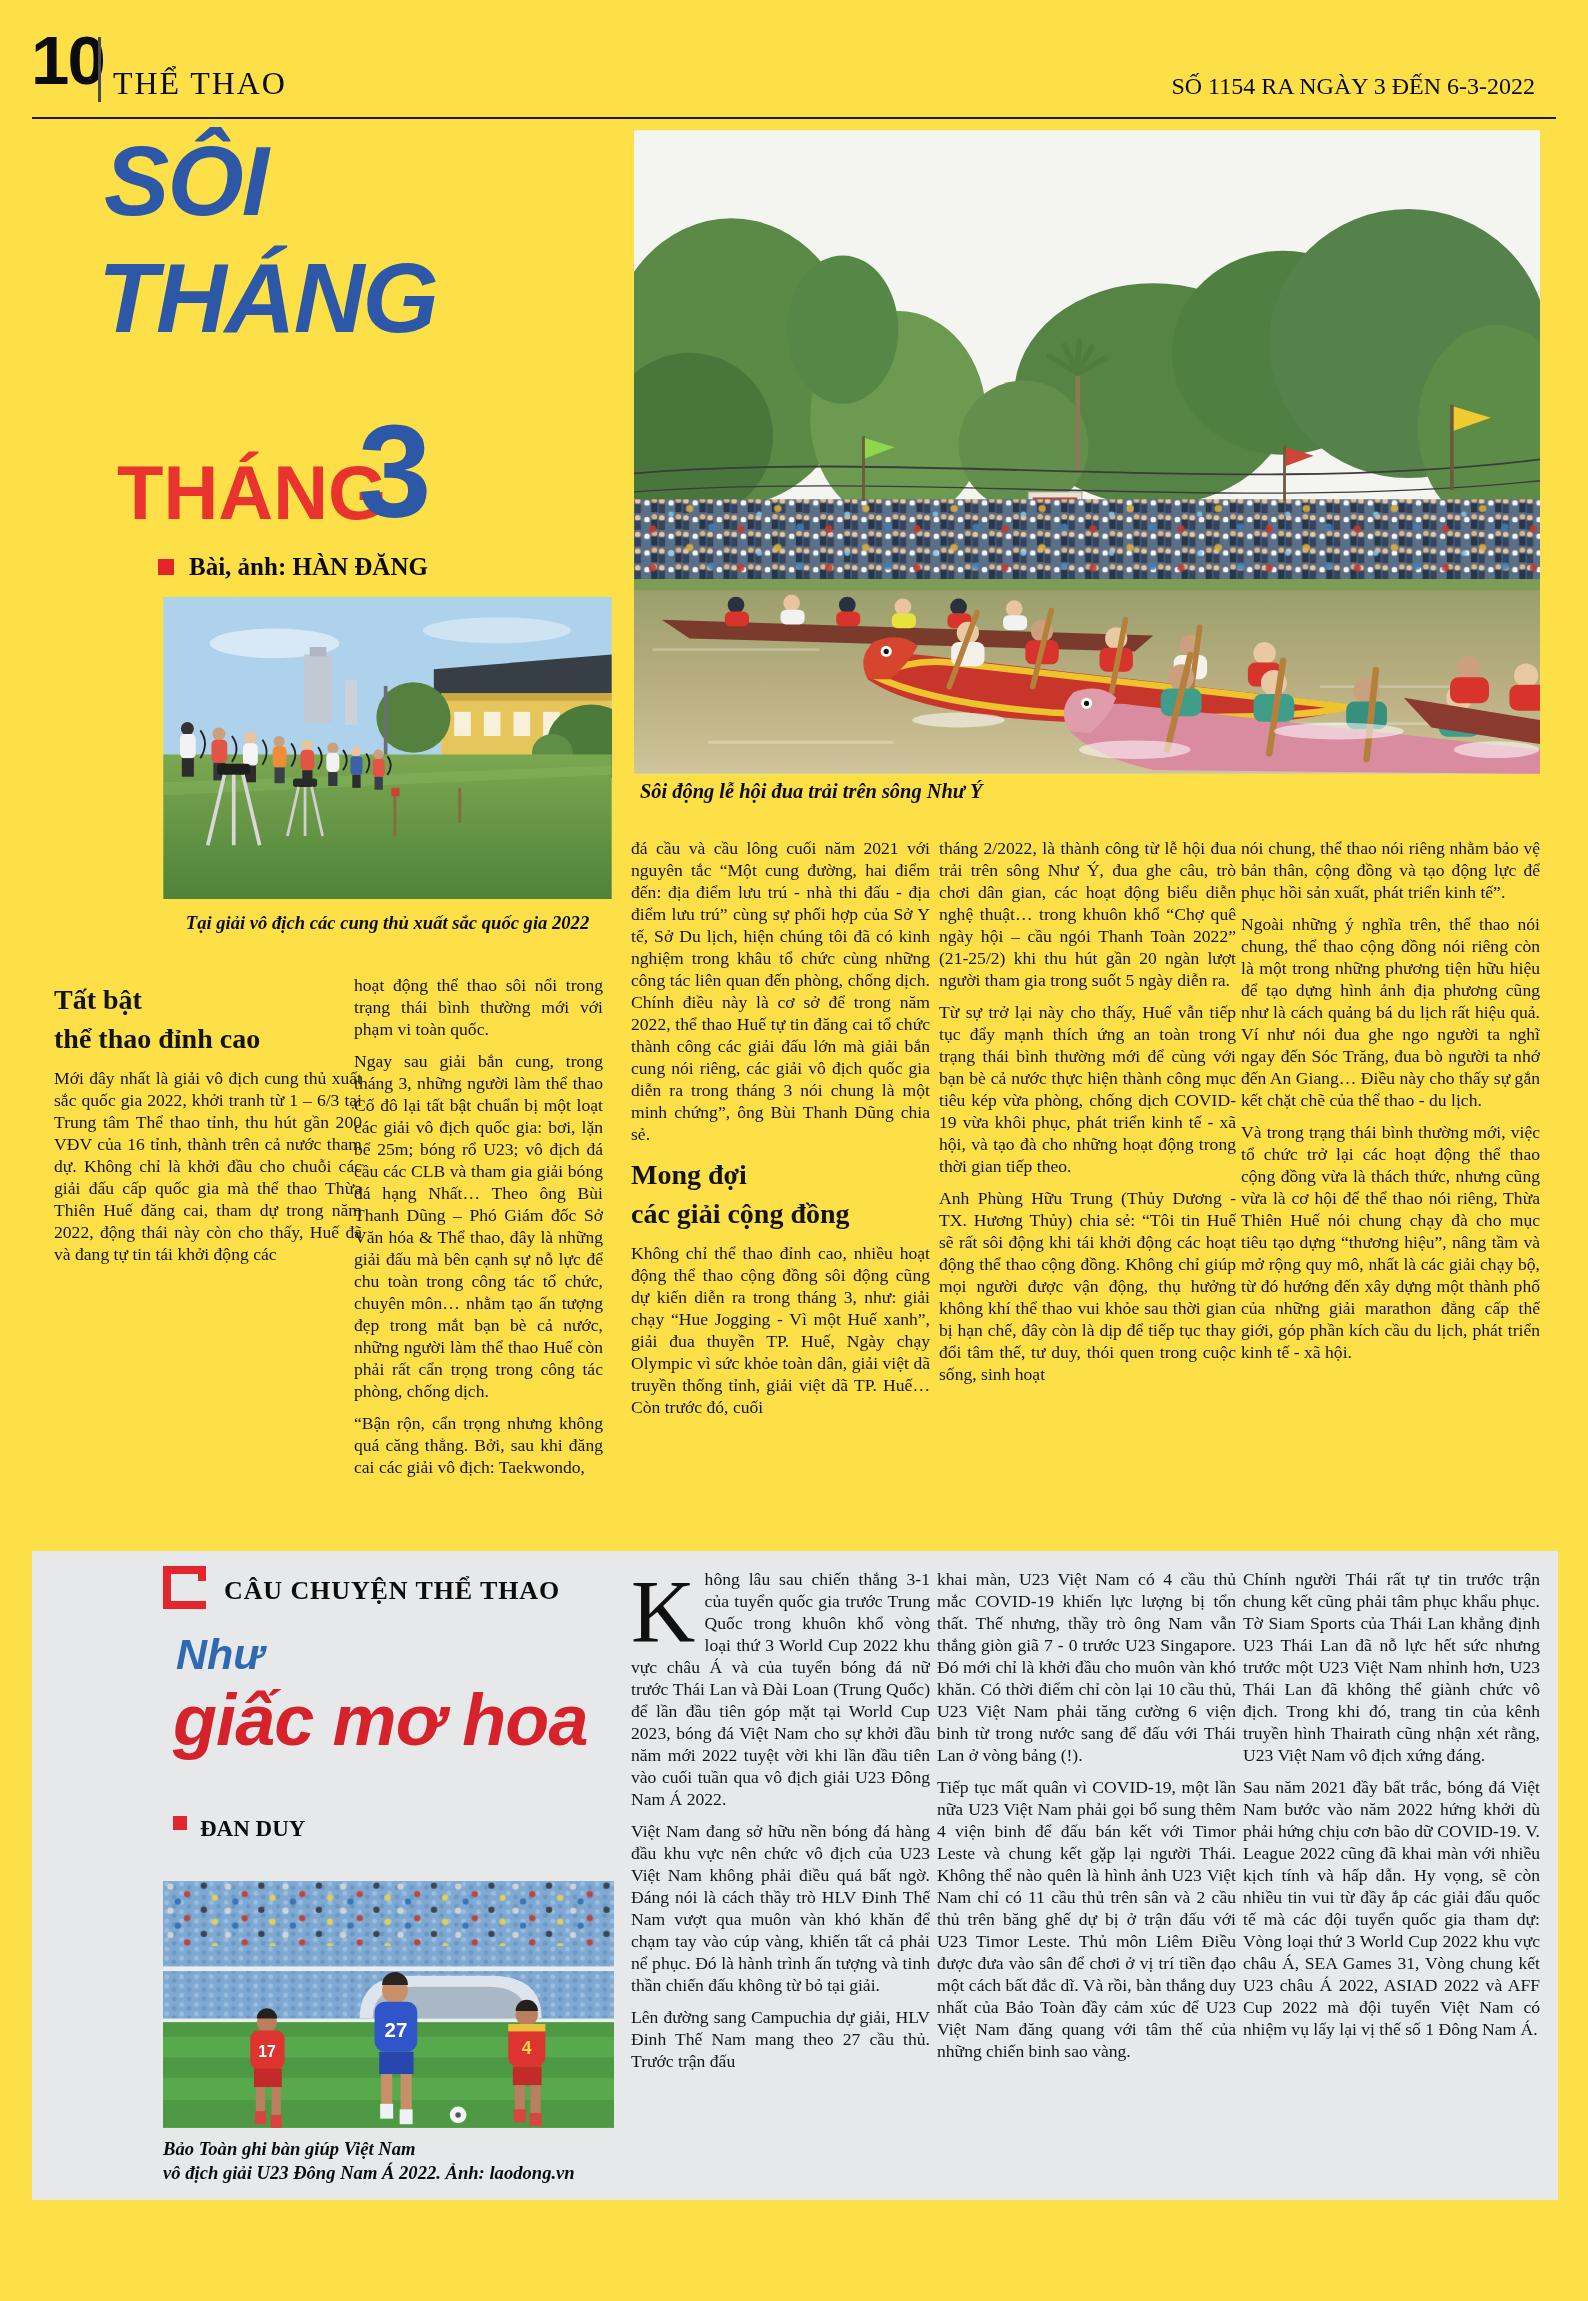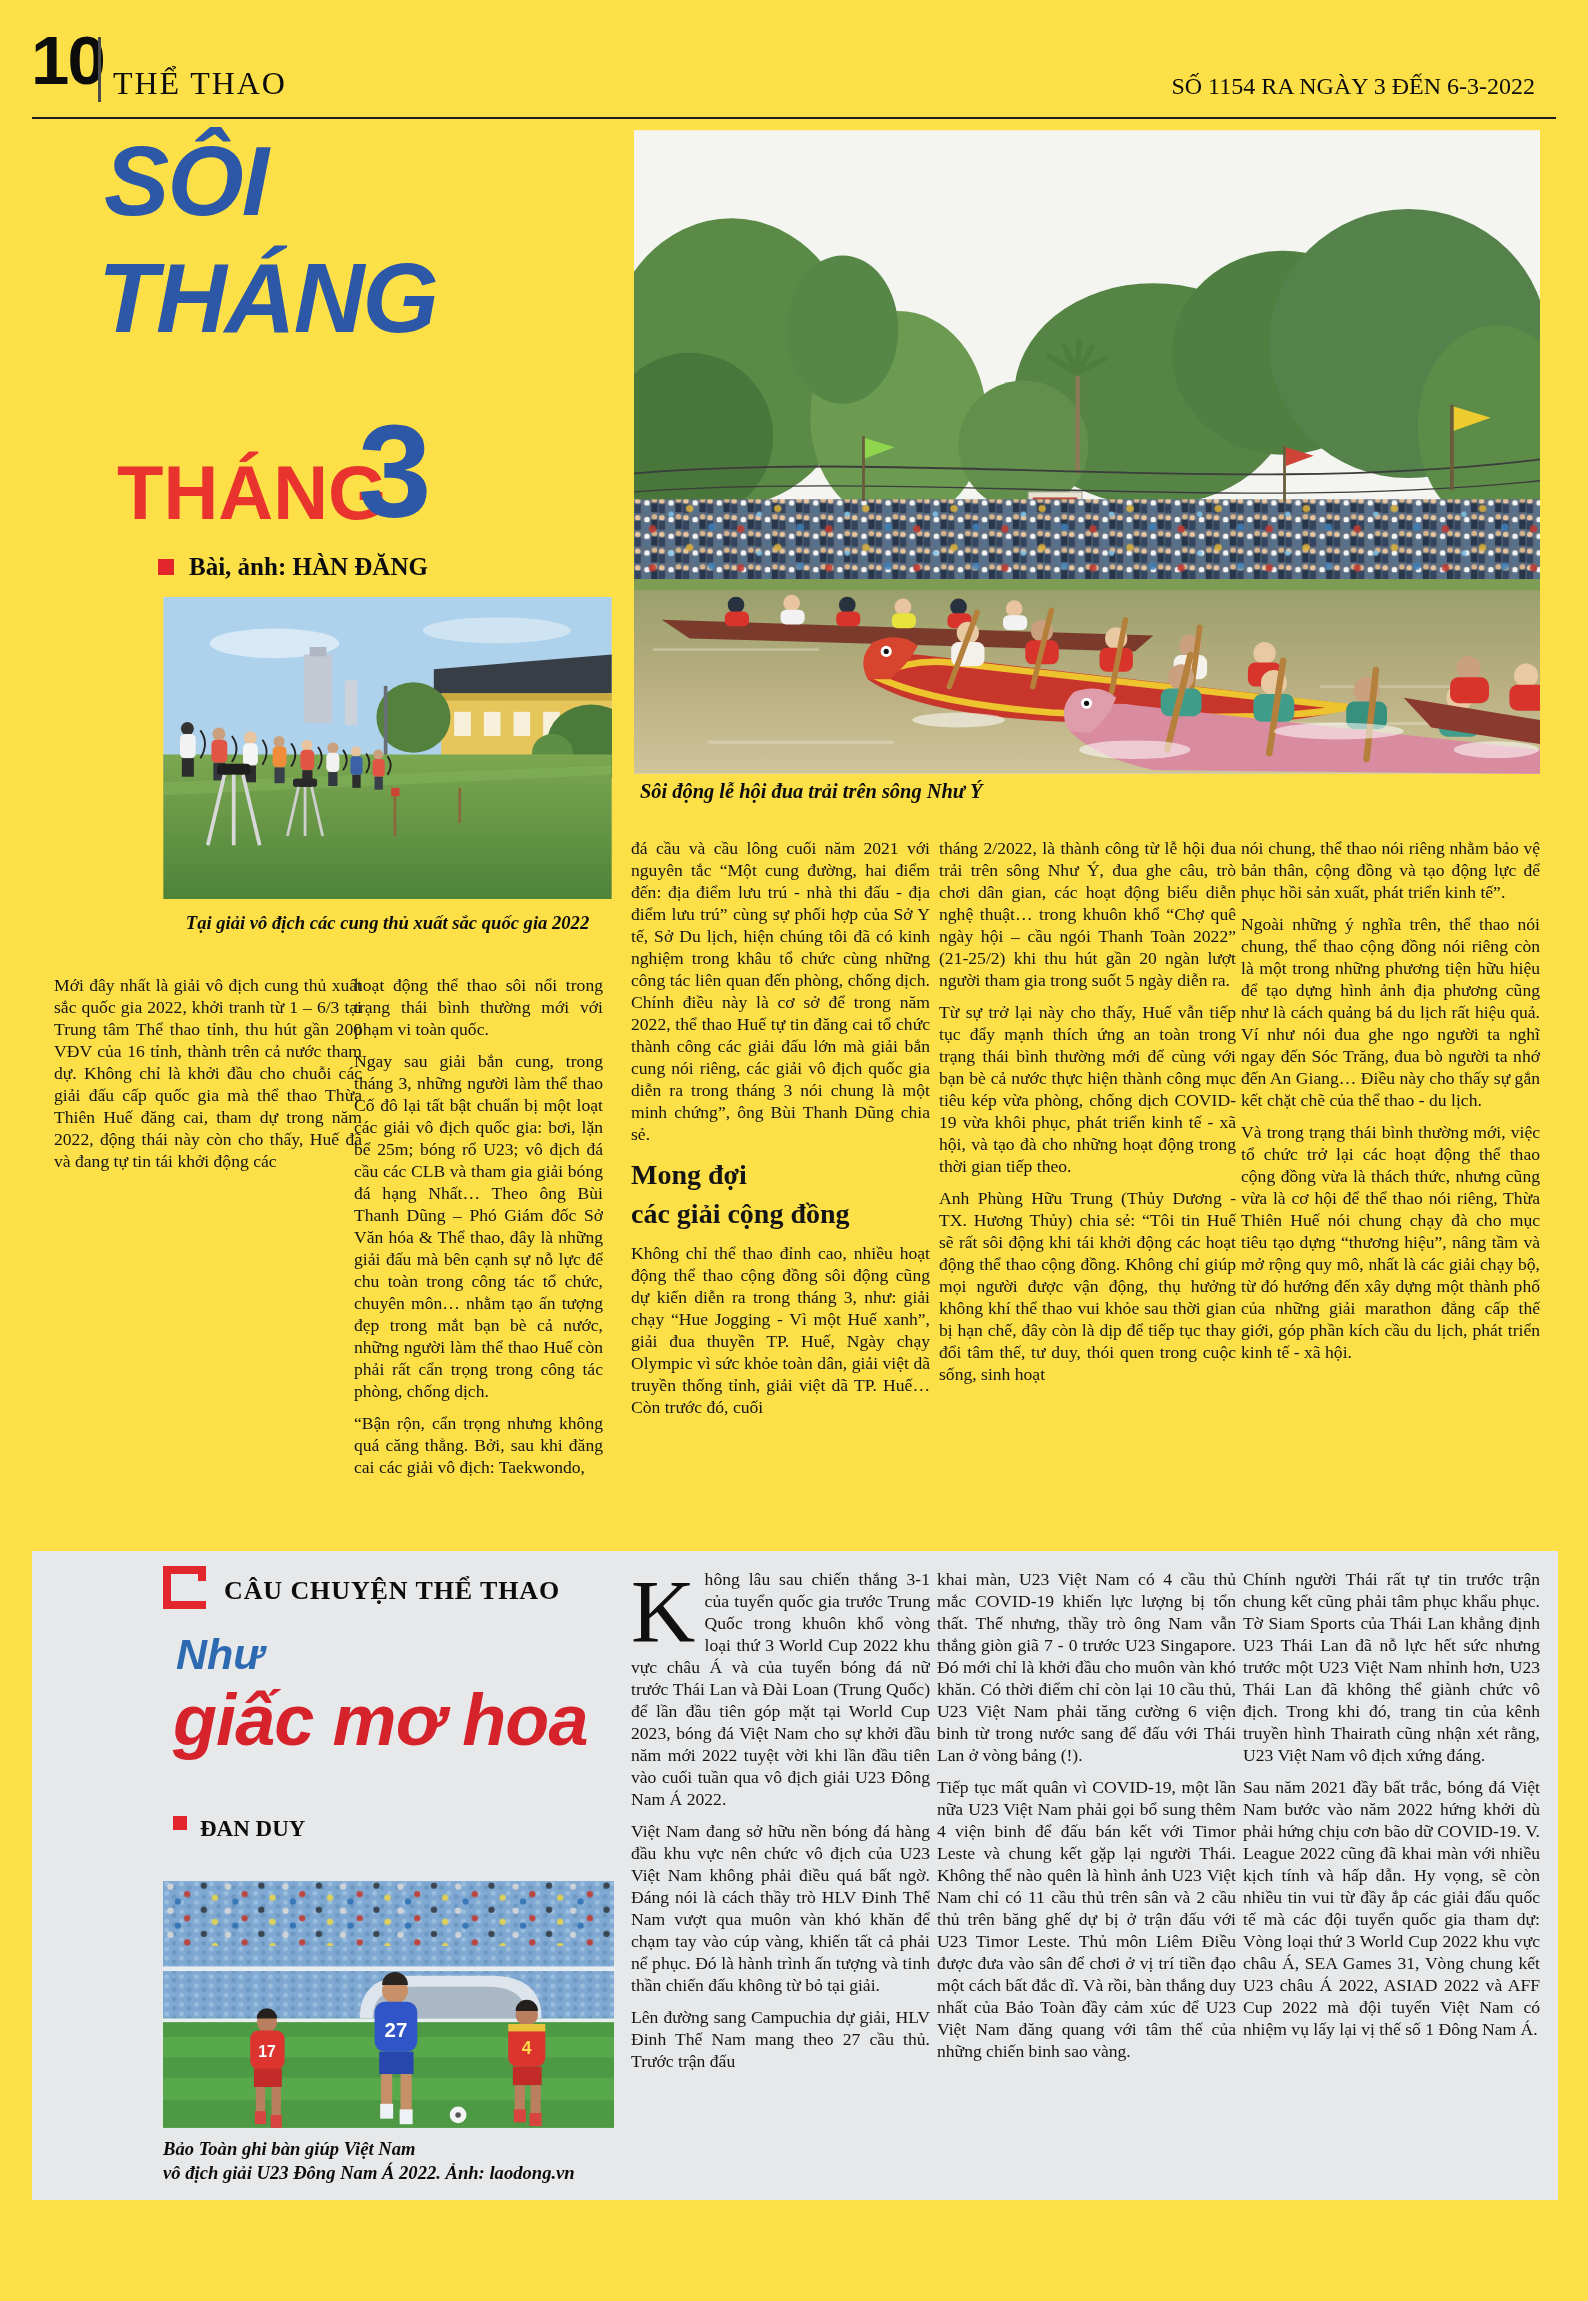--- a/index.html
+++ b/index.html
@@ -292,20 +292,24 @@
       <path d="M66 192 L48 268 M86 192 L104 268 M76 192 L76 268" stroke="#d8d8d8" stroke-width="4"></path>
       <rect x="140" y="196" width="26" height="9" rx="3" fill="#2a2a2a"></rect>
       <path d="M146 205 L134 258 M160 205 L172 258 M153 205 L153 258" stroke="#cfcfcf" stroke-width="3"></path>
       <path d="M250 214 L250 258 M320 206 L320 244" stroke="#8a6a3c" stroke-width="3"></path>
       <rect x="246" y="206" width="9" height="9" fill="#c43"></rect>
     </svg>
   </div>
   <div class="abs caption cap-archery">Tại giải vô địch các cung thủ xuất sắc quốc gia 2022</div>
 
   <div class="bodycol" style="left:54px;top:974px;width:308px;height:570px;">
+    <div class="subhead">
+      <span>Tất bật</span>
+      <span>thể thao đỉnh cao</span>
+    </div>
     <p>Mới đây nhất là giải vô địch cung thủ xuất sắc quốc gia 2022, khởi tranh từ 1 – 6/3 tại Trung tâm Thể thao tỉnh, thu hút gần 200 VĐV của 16 tỉnh, thành trên cả nước tham dự. Không chỉ là khởi đầu cho chuỗi các giải đấu cấp quốc gia mà thể thao Thừa Thiên Huế đăng cai, tham dự trong năm 2022, động thái này còn cho thấy, Huế đã và đang tự tin tái khởi động các</p>
   </div>
 
   <div class="bodycol" style="left:354px;top:974px;width:249px;height:570px;">
     <p>hoạt động thể thao sôi nổi trong trạng thái bình thường mới với phạm vi toàn quốc.</p>
     <p>Ngay sau giải bắn cung, trong tháng 3, những người làm thể thao Cố đô lại tất bật chuẩn bị một loạt các giải vô địch quốc gia: bơi, lặn bể 25m; bóng rổ U23; vô địch đá cầu các CLB và tham gia giải bóng đá hạng Nhất… Theo ông Bùi Thanh Dũng – Phó Giám đốc Sở Văn hóa &amp; Thể thao, đây là những giải đấu mà bên cạnh sự nỗ lực để chu toàn trong công tác tổ chức, chuyên môn… nhằm tạo ấn tượng đẹp trong mắt bạn bè cả nước, những người làm thể thao Huế còn phải rất cẩn trọng trong công tác phòng, chống dịch.</p>
     <p>“Bận rộn, cẩn trọng nhưng không quá căng thẳng. Bởi, sau khi đăng cai các giải vô địch: Taekwondo,</p>
   </div>
 
   <div class="bodycol" style="left:631px;top:837px;width:299px;height:707px;">

